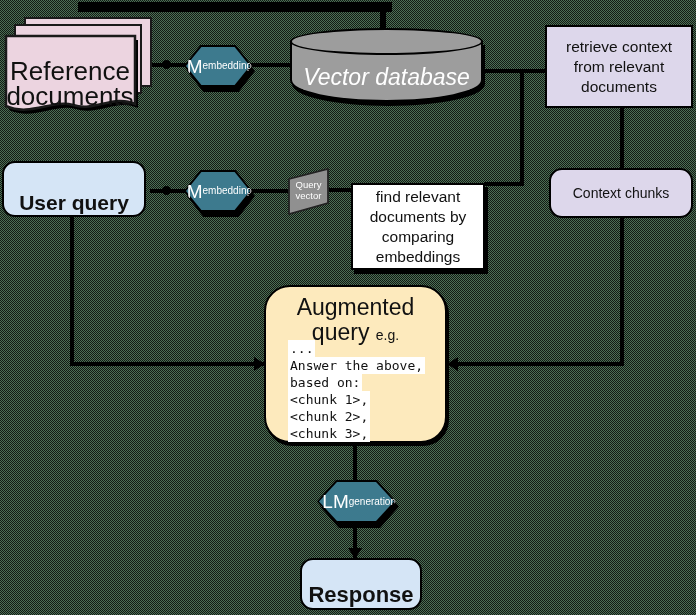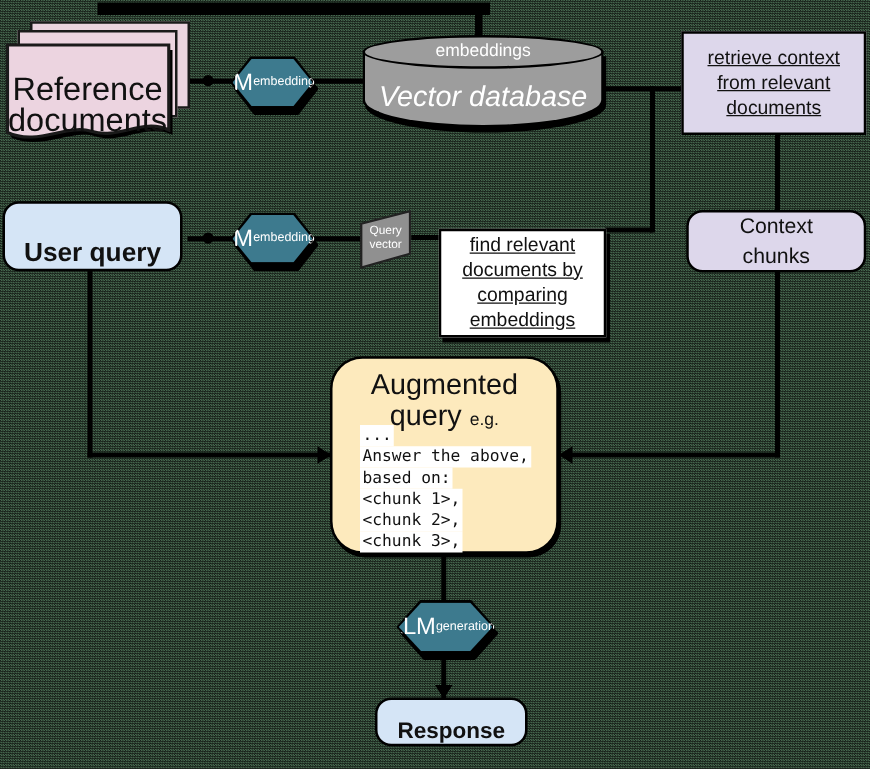--- a/index.html
+++ b/index.html
@@ -45,22 +45,22 @@
   .qv-label{position:absolute;left:0;top:13px;width:100%;text-align:center;color:#fff;font-size:9.5px;line-height:11px;}
   
   .aug{position:absolute;left:264px;top:285px;width:183px;height:158px;background:#fdeabd;border:2.5px solid #000;border-radius:26px;box-sizing:border-box;box-shadow:2px 3px 0 #000;}
   .aug-title{position:absolute;left:0;top:8px;width:100%;text-align:center;font-size:23px;line-height:25px;}
   .aug-title .title-main{display:inline;}
   .aug-title-wrap{width:150px;margin:0 auto;}
   .eg{font-size:14px;}
   .aug-code{position:absolute;left:22px;top:53px;font-family:"DejaVu Sans Mono", monospace;font-size:13px;line-height:17px;}
   .aug-code span{display:inline-block;background:#fff;padding:0 2px;white-space:pre;}
   
-  .label-sm{font-size:15.5px;line-height:20px;text-decoration:underline;}
-  .label-md{font-size:17px;line-height:24px;}
+  .label-sm{font-size:15.5px;line-height:20px;}
+  .label-md{font-size:14px;line-height:24px;}
   .wrap-narrow{width:104px;}
 </style>
 </head>
 <body>
 
 <div class="stage">
 
   <div class="ln" style="left:78px;top:2px;width:314px;height:10px"></div>
   <div class="ln" style="left:380px;top:11px;width:6px;height:24px"></div>
 
@@ -106,21 +106,20 @@
     <div class="hex-in"></div>
     <div class="hex-txt">
       <div class="hex-title">LLM</div>
       <div class="hex-sub">embedding</div>
     </div>
   </div>
 
   <div class="cyl">
     <div class="cyl-body"></div>
     <div class="cyl-top"></div>
-    <div class="cyl-toplabel">embeddings</div>
     <div class="cyl-label">Vector database</div>
   </div>
 
   <div class="box lavender label-sm" style="left:545px;top:25px;width:148px;height:83px">
     <div style="width:130px">retrieve context from relevant documents</div>
   </div>
 
   <div class="box blue rounded bold" style="left:2px;top:161px;width:144px;height:56px;font-size:21px">
     <div>User query</div>
   </div>
@@ -170,17 +169,17 @@
   <div class="hex" style="left:317px;top:480px;width:79px;height:43px">
     <div class="hex-sh"></div>
     <div class="hex-bd"></div>
     <div class="hex-in"></div>
     <div class="hex-txt">
       <div class="hex-title">LLM</div>
       <div class="hex-sub">generation</div>
     </div>
   </div>
 
-  <div class="box blue rounded bold" style="left:300px;top:558px;width:122px;height:39px;font-size:18px">
+  <div class="box blue rounded bold" style="left:300px;top:558px;width:122px;height:52px;font-size:22px">
     <div>Response</div>
   </div>
 
 </div>
 
 </body></html>

